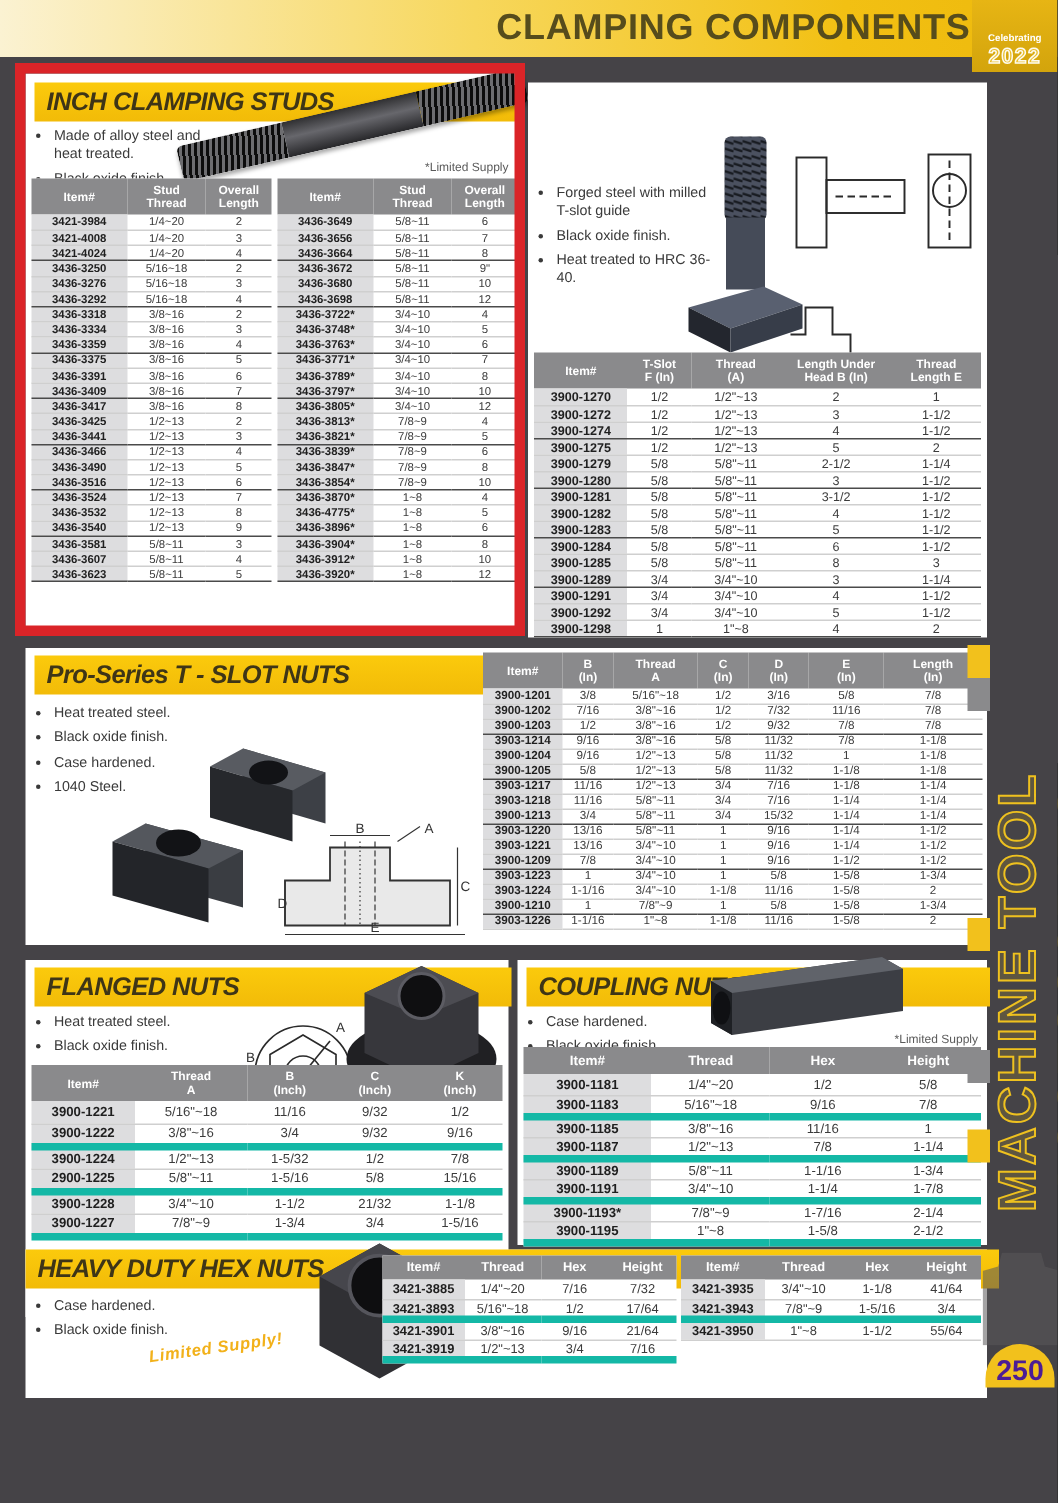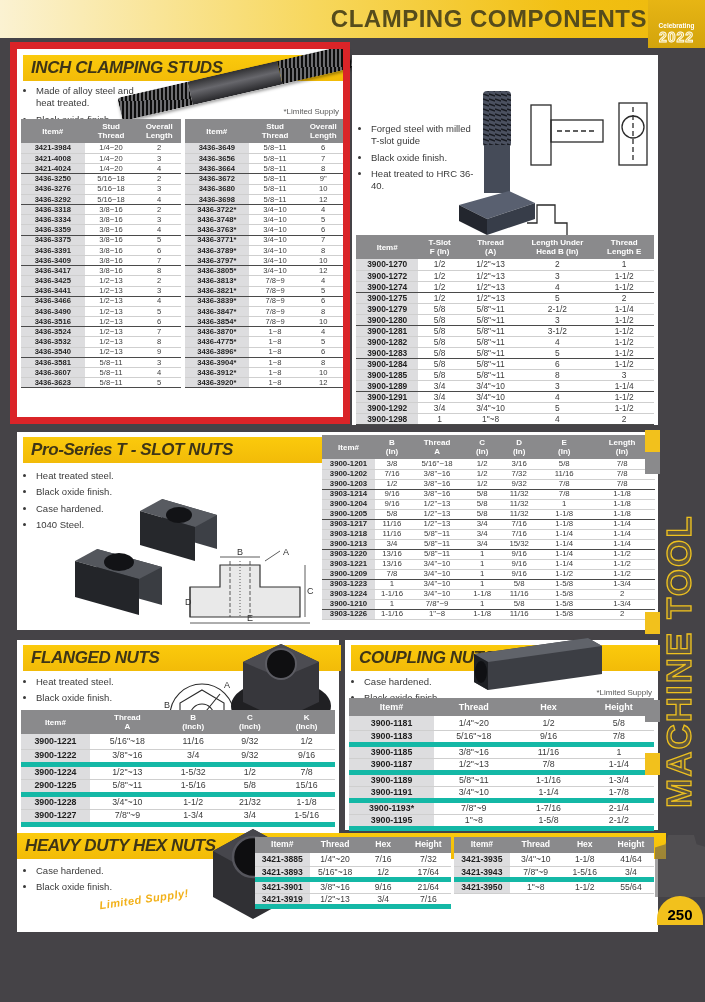--- a/index.html
+++ b/index.html
@@ -64,21 +64,21 @@
   .stud{position:absolute;transform:rotate(-13deg);display:flex;height:24px;border-radius:4px;overflow:hidden;
        box-shadow:0 2px 3px rgba(0,0,0,.35);}
   .stud .thr{width:72px;background:repeating-linear-gradient(100deg,#0c0c0c 0 2px,#6d6d70 2px 4px);}
   .stud .mid{width:92px;background:linear-gradient(#2f2f31,#67676c 45%,#27272a);}
   
   .side-text{position:absolute;left:659px;top:380px;width:46px;height:562px;writing-mode:vertical-rl;
        transform:rotate(180deg);font-size:35px;font-weight:bold;letter-spacing:2px;text-align:center;
        color:rgba(243,193,28,0.15);-webkit-text-stroke:1.3px #eec11f;}
   .page-badge{position:absolute;left:657px;top:896px;width:46px;height:29px;background:#f2c11c;
        border-radius:23px 23px 0 0;text-align:center;z-index:5;}
-  .page-badge span{font-size:15px;font-weight:bold;color:#000000;line-height:38px;}
+  .page-badge span{font-size:19px;font-weight:bold;color:#4c1d95;line-height:38px;}
   .tab{position:absolute;width:15px;height:22px;background:#f2c11c;z-index:4;}
   .tab.gray{background:#8a8a8c;}
   .lim-script{position:absolute;font-size:11px;font-weight:bold;font-style:italic;color:#f2b11a;
        transform:rotate(-8deg);letter-spacing:.5px;}
   .gear{position:absolute;left:655px;top:835px;width:52px;height:62px;background:#5a585a;
        clip-path:polygon(0 20%,20% 15%,25% 0,75% 0,80% 15%,100% 20%,100% 100%,0 100%);opacity:.55;}
   svg text{font-family:"Liberation Sans",sans-serif;}
 </style>
 </head>
 <body>

